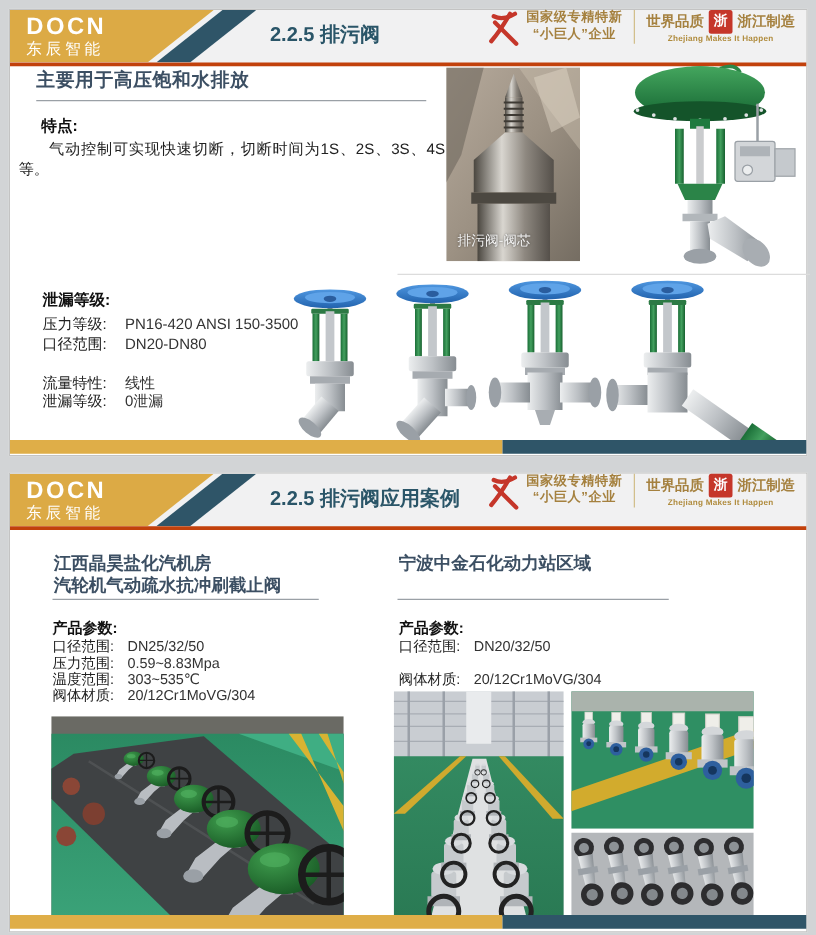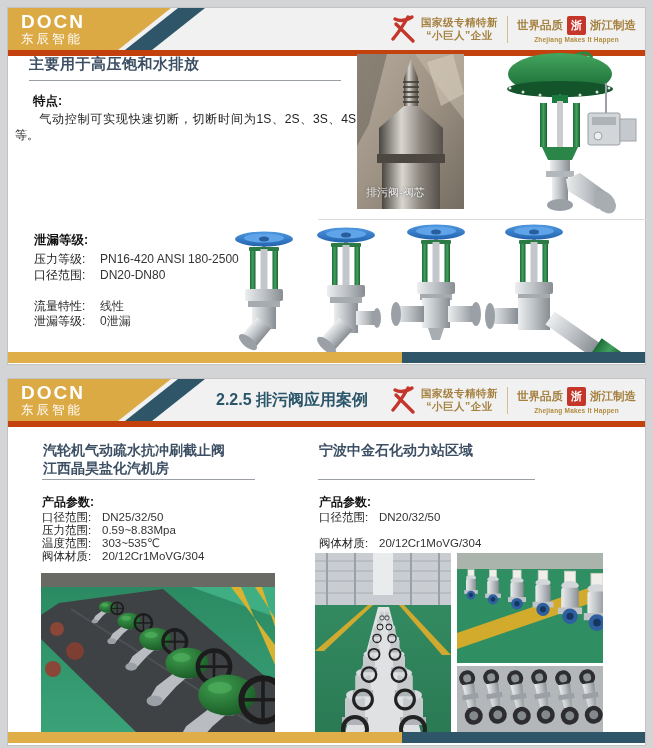--- a/index.html
+++ b/index.html
@@ -3,31 +3,31 @@
 <meta charset="utf-8">
 <style>
   html,body{margin:0;padding:0;}
   body{font-family:"Liberation Sans","DejaVu Sans",sans-serif;}
   .page{position:relative;width:653px;height:748px;background:#d2d4d6;overflow:hidden;}
   .slide{position:absolute;left:7px;width:639px;background:#ffffff;border:1px solid #c3c3c3;box-sizing:border-box;}
   #slide1{top:7px;height:358px;}
   #slide2{top:378px;height:368px;}
 
   
-  .sl-header{position:absolute;top:0;left:0;right:0;height:42px;background:#f1f1f2;border-bottom:6px solid #c2410c;}
+  .sl-header{position:absolute;top:0;left:0;right:0;height:42px;background:#f1f1f2;border-bottom:3px solid #c2410c;}
   .logo-wrap{position:absolute;left:0;top:0;width:200px;height:42px;}
   .logo-gold{position:absolute;left:0;top:0;width:200px;height:42px;background:#dcaa45;
              clip-path:polygon(0 0,163px 0,110px 100%,0 100%);}
   .logo-teal{position:absolute;left:0;top:0;width:200px;height:42px;background:#2f5568;
              clip-path:polygon(170px 0,197px 0,144px 100%,117px 100%);}
   .logo-text{position:absolute;left:13px;top:4px;color:#fff;}
   .logo-main{font-size:19px;font-weight:bold;letter-spacing:2px;line-height:20px;}
   .logo-sub{font-size:12.5px;letter-spacing:3px;line-height:15px;}
   .hd-title{position:absolute;left:208px;top:0;height:42px;line-height:42px;font-size:16px;font-weight:bold;color:#2a5568;white-space:nowrap;}
-  .badges{position:absolute;right:9px;top:0;height:42px;display:flex;align-items:center;}
+  .badges{position:absolute;right:9px;top:0;height:42px;display:flex;}
   .emblem{width:25px;height:30px;margin-right:5px;flex:0 0 auto;}
   .nat{color:#a5813f;font-weight:bold;font-size:10.5px;line-height:13px;text-align:center;letter-spacing:.5px;white-space:nowrap;}
   .badge-sep{width:1px;height:27px;background:#d2bf8c;margin:0 9px;}
   .qual-row{display:flex;align-items:center;gap:4px;font-size:11.5px;font-weight:bold;color:#a5813f;white-space:nowrap;}
   .zj-logo{width:19px;height:19px;background:#c5362a;color:#fff;font-size:11px;font-weight:bold;
            display:flex;align-items:center;justify-content:center;border-radius:2px;line-height:1;}
   .qual-sub{font-size:6.5px;color:#b08c3e;text-align:center;font-weight:bold;margin-top:1px;letter-spacing:.2px;}
 
   
   .bar-gold{position:absolute;left:0;width:394px;height:11px;background:#dfae48;}
@@ -114,20 +114,21 @@
   <div class="slide" id="slide1">
     <div class="sl-header">
       <div class="logo-wrap">
         <div class="logo-gold"></div>
         <div class="logo-teal"></div>
         <div class="logo-text">
           <div class="logo-main">DOCN</div>
           <div class="logo-sub">东辰智能</div>
         </div>
       </div>
+      <div class="hd-title">2.2.5 排污阀</div>
       <div class="badges">
         <svg class="emblem" viewBox="0 0 25 30">
           <g fill="none" stroke="#c5362a" stroke-width="3.4" stroke-linecap="round">
             <path d="M17,3 C13,10 8,18 2,25"></path>
             <path d="M5,10 C10,15 16,21 22,27"></path>
             <path d="M4,5 C10,8 16,6 21,3"></path>
           </g>
         </svg>
         <div class="nat">
           <div>国家级专精特新</div>
@@ -147,21 +148,21 @@
 
     <div class="main-title">主要用于高压饱和水排放</div>
     <div class="title-rule"></div>
 
     <div class="feat-block">
       <div class="feat-label">特点:</div>
       <p class="feat-p">气动控制可实现快速切断，切断时间为1S、2S、3S、4S等。</p>
     </div>
 
     <div class="pr-label-head">泄漏等级:</div>
-    <div class="pr-row" style="top:243px"><span class="lb">压力等级:</span><span>PN16-420 ANSI 180-2500</span></div>
+    <div class="pr-row" style="top:243px"><span class="lb">压力等级:</span><span>PN16-420 ANSI 150-3500</span></div>
     <div class="pr-row" style="top:259px"><span class="lb">口径范围:</span><span>DN20-DN80</span></div>
     <div class="pr-row" style="top:290px"><span class="lb">流量特性:</span><span>线性</span></div>
     <div class="pr-row" style="top:305px"><span class="lb">泄漏等级:</span><span>0泄漏</span></div>
 
     <div class="photoA">
       <svg viewBox="0 0 107 155" width="107" height="155">
         <rect width="107" height="155" fill="url(#bgA)"></rect>
         <polygon points="58,0 107,0 107,66 78,28" fill="#c4b9a9" opacity=".55"></polygon>
         <polygon points="70,8 96,0 107,40 84,52" fill="#ded4c4" opacity=".5"></polygon>
         <polygon points="0,0 30,0 12,70 0,92" fill="#6e675d" opacity=".6"></polygon>
@@ -313,22 +314,22 @@
             <span>世界品质</span>
             <span class="zj-logo">浙</span>
             <span>浙江制造</span>
           </div>
           <div class="qual-sub">Zhejiang Makes It Happen</div>
         </div>
       </div>
     </div>
 
     <div class="case-title" style="left:35px;top:62px">
+      <div>江西晶昊盐化汽机房</div>
       <div>汽轮机气动疏水抗冲刷截止阀</div>
-      <div>江西晶昊盐化汽机房</div>
     </div>
     <div class="case-rule" style="left:34px;top:100px;width:213px"></div>
     <div class="pm-label" style="left:34px;top:115px">产品参数:</div>
     <div class="pm-row" style="left:34px;top:131px"><span class="lb">口径范围:</span><span>DN25/32/50</span></div>
     <div class="pm-row" style="left:34px;top:144px"><span class="lb">压力范围:</span><span>0.59~8.83Mpa</span></div>
     <div class="pm-row" style="left:34px;top:157px"><span class="lb">温度范围:</span><span>303~535℃</span></div>
     <div class="pm-row" style="left:34px;top:170px"><span class="lb">阀体材质:</span><span>20/12Cr1MoVG/304</span></div>
 
     <div class="case-title" style="left:311px;top:62px">
       <div>宁波中金石化动力站区域</div>

